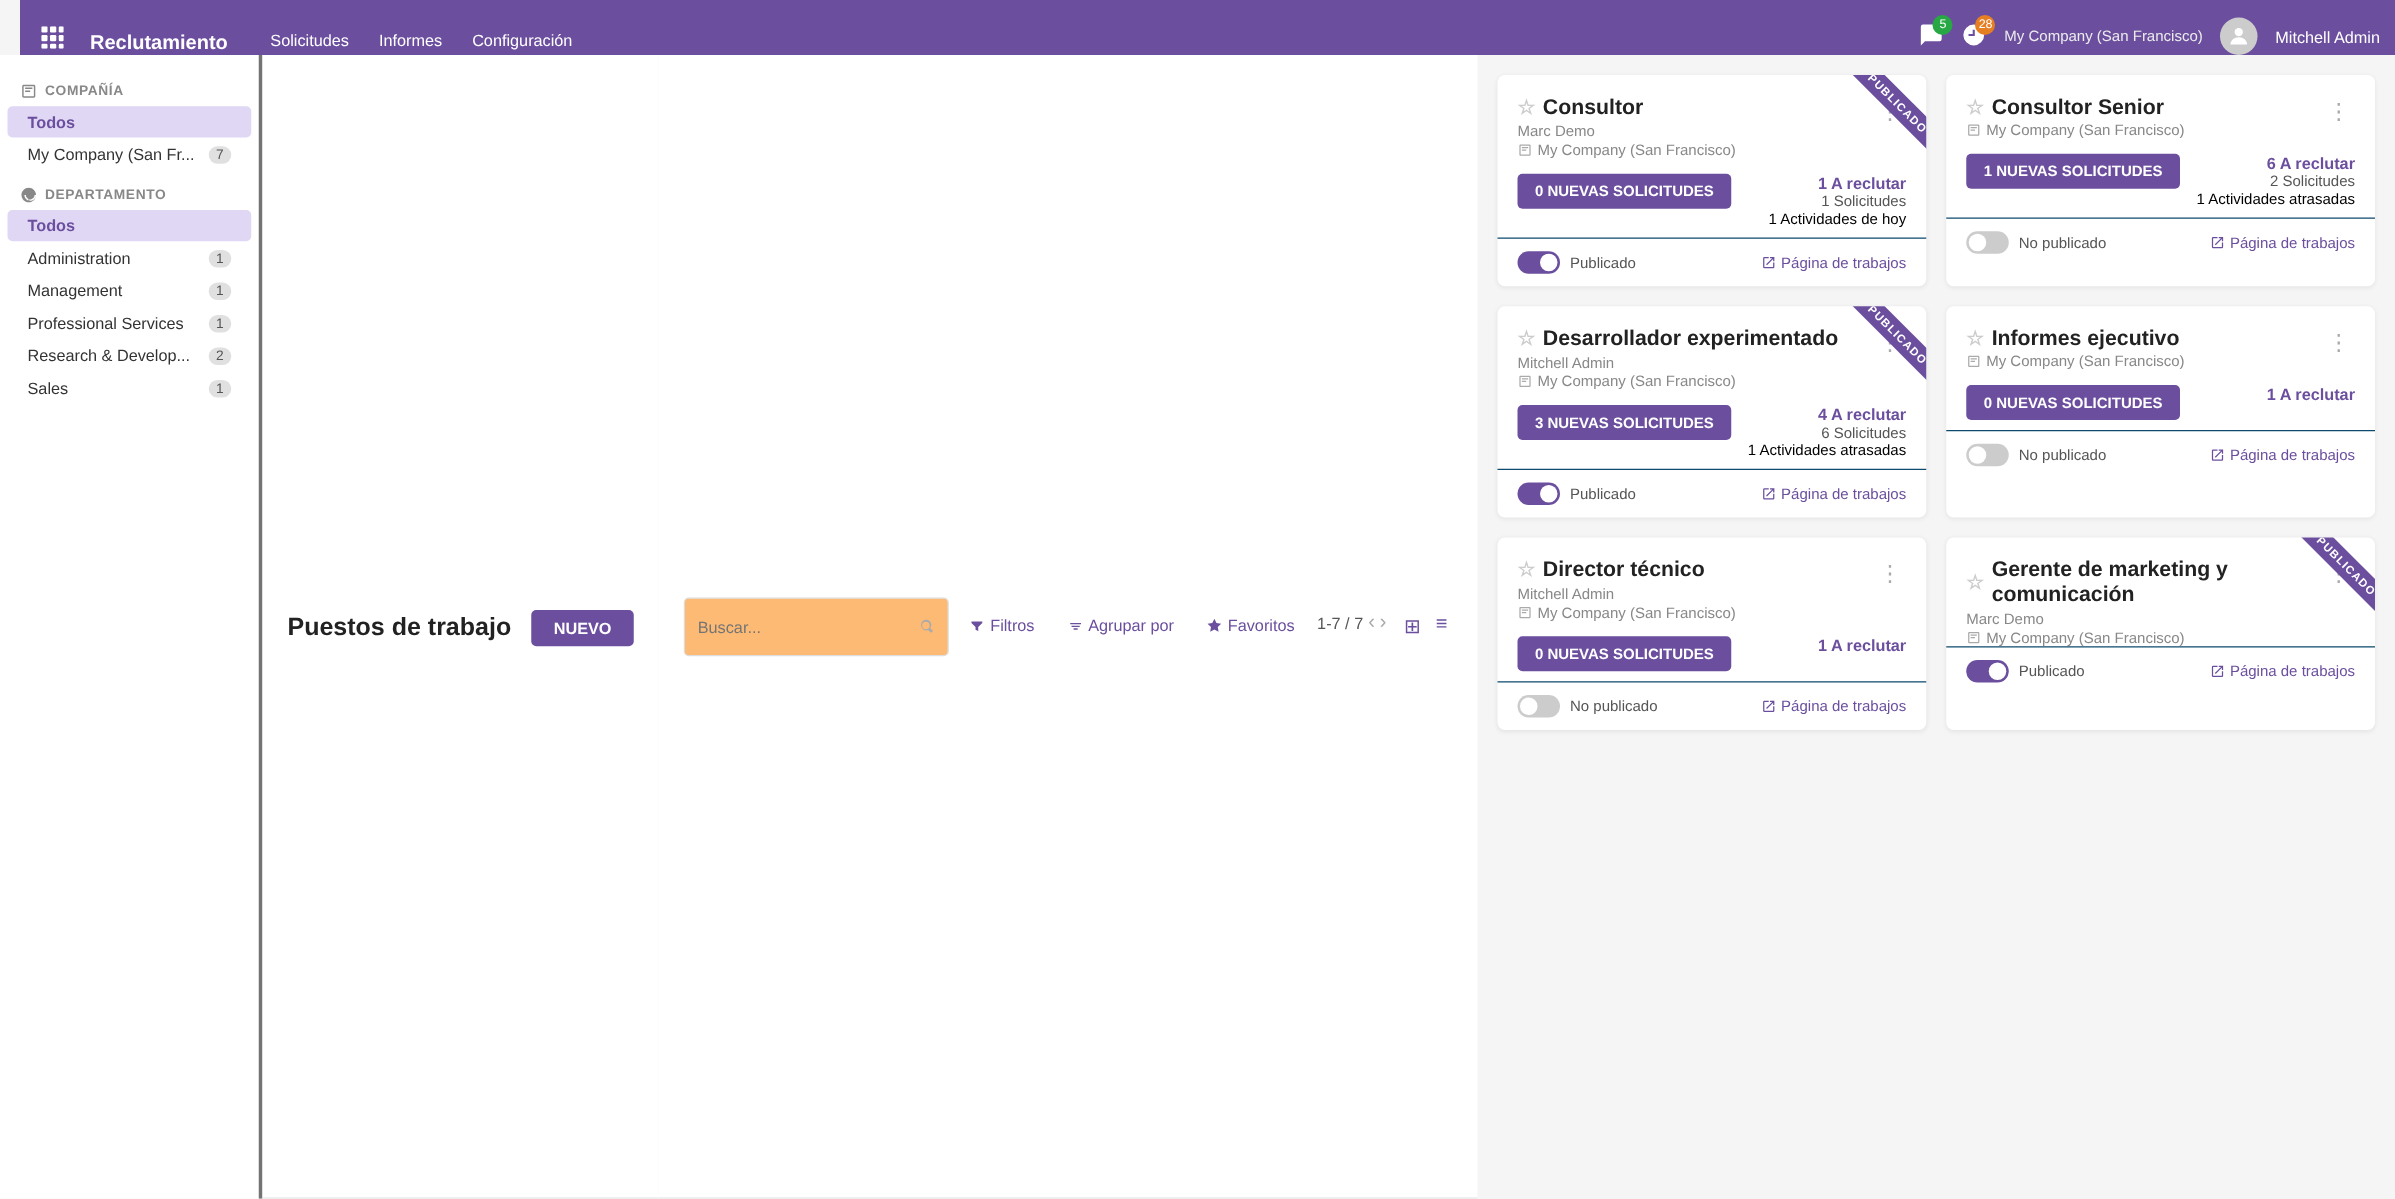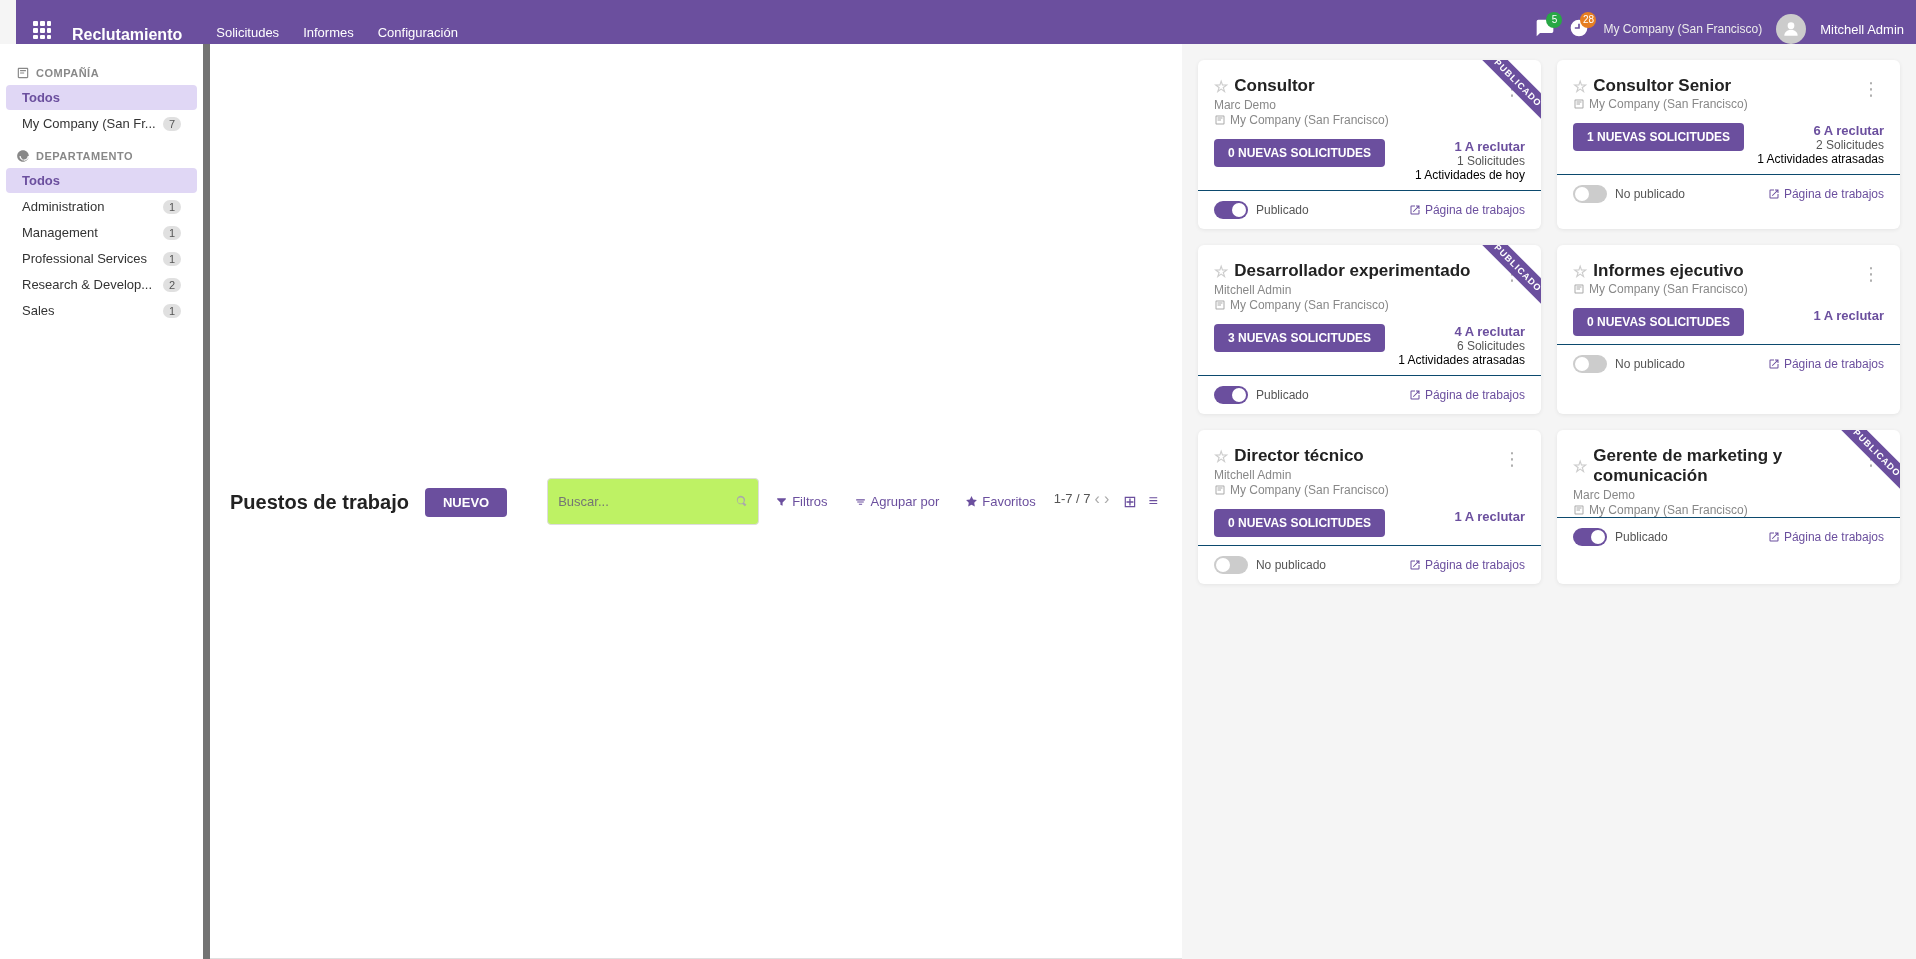--- a/index.html
+++ b/index.html
@@ -28,38 +28,38 @@
     .badge { position: absolute; top: -6px; right: -7px; background: #28a745; color: #fff; border-radius: 50%; font-size: 10px; width: 16px; height: 16px; display: flex; align-items: center; justify-content: center; }
     .badge-orange { background: #e67e22; }
     .topnav-company { font-size: 12px; color: #ececec; }
     .topnav-avatar { width: 30px; height: 30px; border-radius: 50%; background: #ccc; overflow: hidden; display: flex; align-items: center; justify-content: center; cursor: pointer; }
     .topnav-admin { font-size: 13px; color: #fff; cursor: pointer; }
 
     
     .page-wrap { display: flex; margin-top: 44px; height: calc(100vh - 44px); overflow: hidden; }
 
     
-    .sidebar { width: 210px; min-width: 210px; background: #fff; border-right: 7px solid #737373; overflow-y: auto; padding: 10px 0; }
+    .sidebar { width: 210px; min-width: 210px; background: #fff; border-right: 3px solid #737373; overflow-y: auto; padding: 10px 0; }
     .sidebar-section-label { font-size: 11px; font-weight: 700; color: #888; padding: 12px 16px 4px 16px; letter-spacing: 0.5px; display: flex; align-items: center; gap: 6px; }
     .sidebar-section-label svg { fill: #888; }
     .sidebar-item { display: flex; align-items: center; justify-content: space-between; padding: 5px 16px; cursor: pointer; border-radius: 4px; margin: 1px 6px; color: #333; }
     .sidebar-item.active { background: #e0d7f5; color: #6b4f9e; font-weight: 600; }
     .sidebar-item-count { background: #e0e0e0; border-radius: 10px; font-size: 11px; padding: 1px 6px; color: #555; }
 
     
     .content { flex: 1; display: flex; flex-direction: row; overflow: hidden; background: #f5f5f5; }
 
     
     .page-header { background: #fff; padding: 10px 20px 8px 20px; border-bottom: 1px solid #e0e0e0; display: flex; align-items: center; gap: 16px; }
     .page-title { font-size: 20px; font-weight: 600; color: #222; flex: 1; }
     .btn-nuevo { background: #6b4f9e; color: #fff; border: none; border-radius: 4px; padding: 7px 18px; font-size: 13px; cursor: pointer; font-weight: 600; }
 
     
     .toolbar { background: #fff; padding: 6px 20px; border-bottom: 1px solid #e0e0e0; display: flex; align-items: center; gap: 8px; }
-    .search-bar { flex: 1; display: flex; align-items: center; border: 1px solid #ddd; border-radius: 4px; padding: 15px 10px; background: #bef264; }
+    .search-bar { flex: 1; display: flex; align-items: center; border: 1px solid #ddd; border-radius: 4px; padding: 15px 10px; background: #fdba74; }
     .search-bar input { border: none; outline: none; font-size: 13px; color: #555; width: 100%; background: transparent; }
     .toolbar-actions { display: flex; align-items: flex-start; gap: 10px; margin-left: auto; }
     .toolbar-btn { display: flex; align-items: center; gap: 4px; cursor: pointer; color: #6b4f9e; font-size: 13px; padding: 4px 8px; border-radius: 4px; }
     .pagination { display: flex; align-items: center; gap: 4px; font-size: 13px; color: #555; }
     .pag-arrow { cursor: pointer; color: #aaa; font-size: 16px; }
     .view-toggles { display: flex; gap: 4px; }
     .view-btn { cursor: pointer; color: #6b4f9e; font-size: 16px; padding: 2px 4px; }
 
     
     .cards-area { flex: 1; overflow-y: auto; padding: 16px 16px; }

